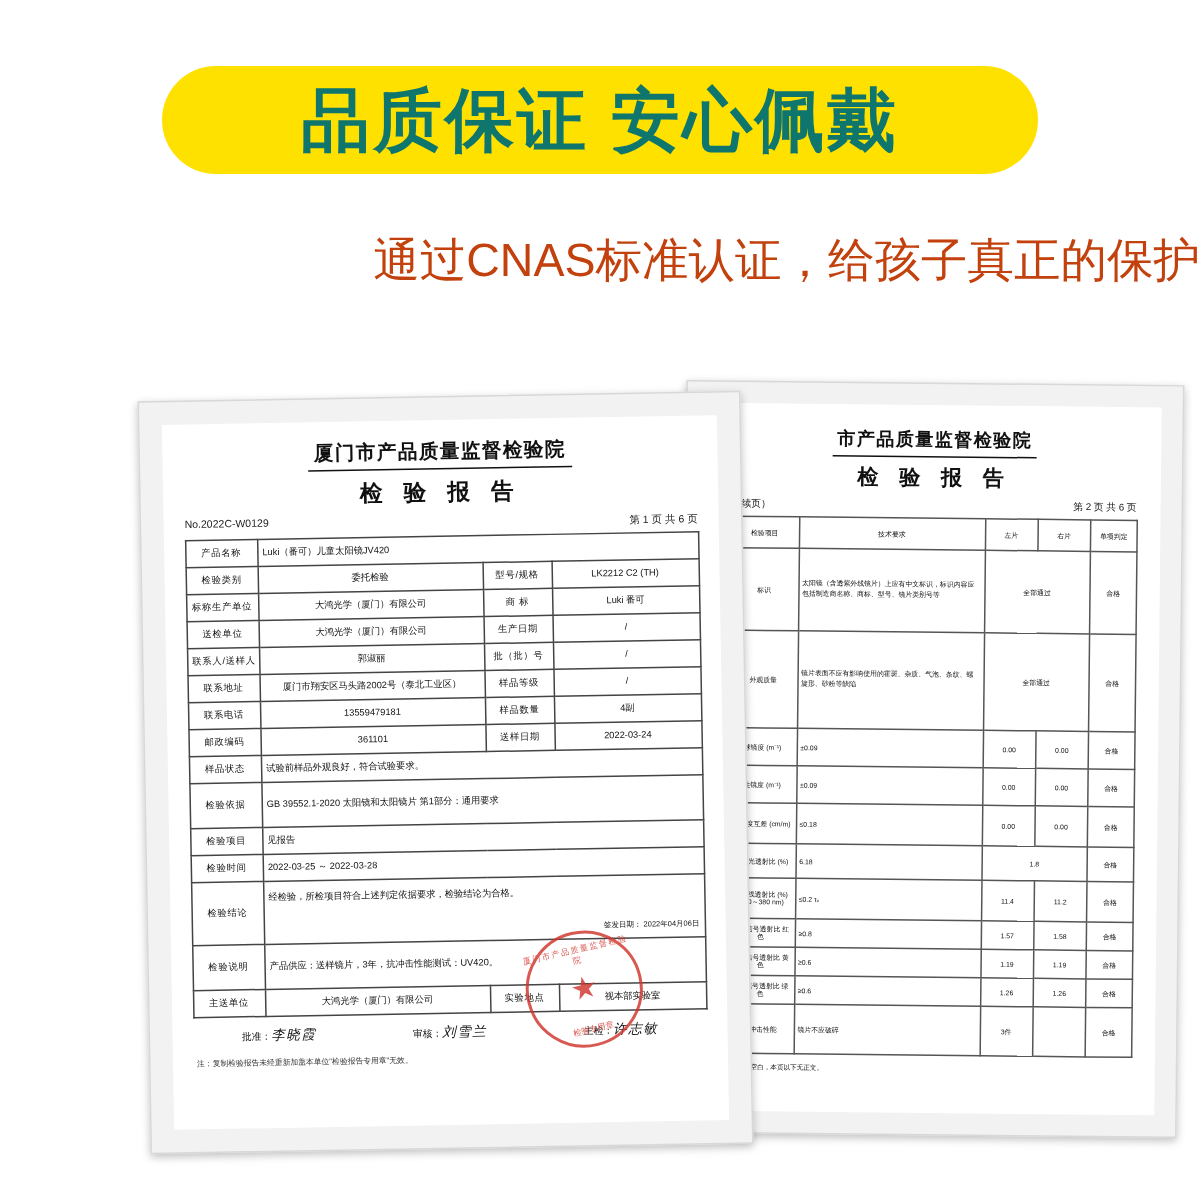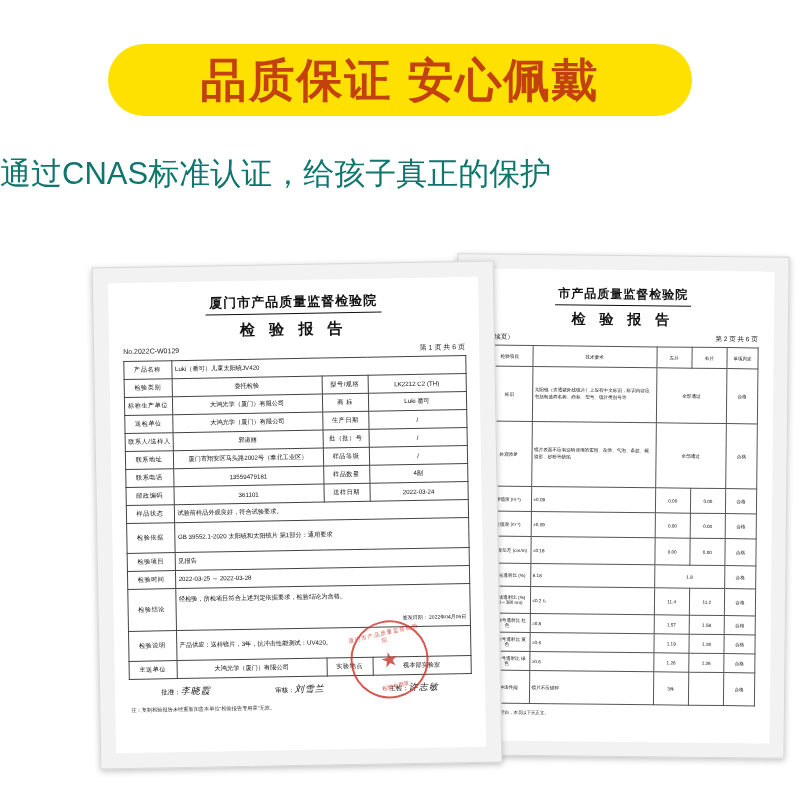--- a/index.html
+++ b/index.html
@@ -30,31 +30,31 @@
     background: #ffe100;
     border-radius: 38px;
     display: flex;
     align-items: center;
     justify-content: center;
   }
   .banner-text {
     font-size: 46px;
     font-weight: bold;
     letter-spacing: 2px;
-    color: #c2410c;
+    color: #0f766e;
     line-height: 1;
     white-space: nowrap;
   }
 
   
   .sub1, .sub2 {
     position: absolute;
     width: 800px;
-    text-align: left;
-    color: #0f766e;
+    text-align: right;
+    color: #c2410c;
     font-size: 31px;
     line-height: 1;
     white-space: nowrap;
   }
   .sub1 { top: 158px; }
   .sub2 { top: 209px; }
 
   
   .frame {
     position: absolute;

